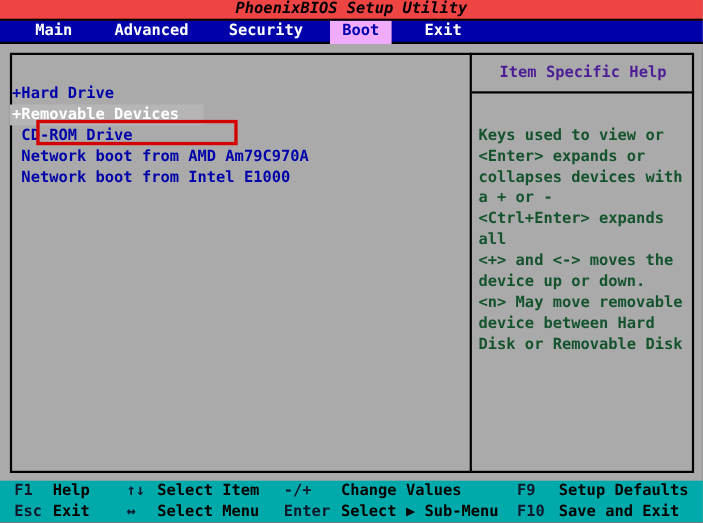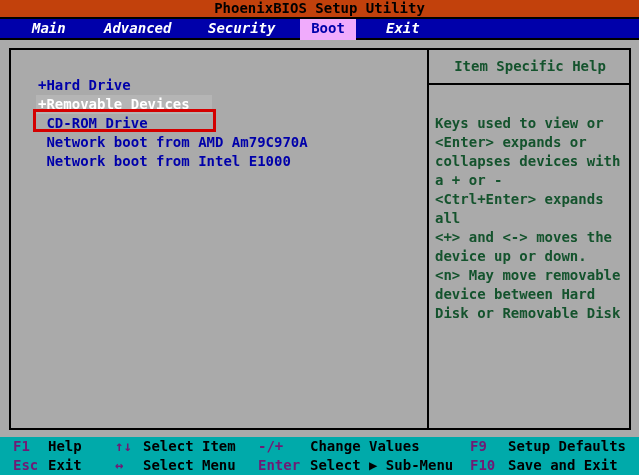--- a/index.html
+++ b/index.html
@@ -9,60 +9,60 @@
     background:#AAAAAA;
     font-family:"DejaVu Sans Mono","Liberation Mono",monospace;
     font-weight:bold;
     font-size:14px;
     color:#000;
     overflow:hidden;
   }
   
   .title-bar{
     position:absolute;left:0;top:0;width:639px;height:19px;
-    background:#c2410c;border-bottom:2px solid #000;box-sizing:border-box;
-    text-align:center;line-height:17px;color:#000;
+    background:#ef4444;border-bottom:2px solid #000;box-sizing:border-box;
+    text-align:center;line-height:17px;color:#000;font-style:italic;
   }
   
   .menu-bar{
     position:absolute;left:0;top:19px;width:639px;height:21px;
     background:#0000AA;border-bottom:2px solid #000;box-sizing:border-box;
   }
   .menu-item{
-    position:absolute;top:0;height:19px;line-height:19px;color:#FFFFFF;font-style:italic;
+    position:absolute;top:0;height:19px;line-height:19px;color:#FFFFFF;
   }
   .menu-item.m0{left:32px;}
   .menu-item.m1{left:104px;}
   .menu-item.m2{left:208px;}
   .menu-item.m4{left:386px;}
   .menu-tab{
     position:absolute;left:300px;top:0;width:56px;height:21px;
     background:#f0abfc;color:#0000AA;text-align:center;line-height:19px;
   }
   
   .main-box{
     position:absolute;left:9px;top:48px;width:622px;height:382px;
     border:2px solid #000;box-sizing:border-box;
   }
   .v-divider{
     position:absolute;left:427px;top:48px;width:2px;height:382px;background:#000;
   }
   .help-heading{
     position:absolute;left:429px;top:50px;width:202px;height:39px;
-    line-height:33px;text-align:center;color:#14532d;
+    line-height:33px;text-align:center;color:#4c1d95;
   }
   .help-heading-divider{
     position:absolute;left:429px;top:83px;width:202px;height:2px;background:#000;
   }
   
   .boot-list{
     position:absolute;left:11px;top:76px;width:410px;
   }
   .boot-item{
-    height:19px;line-height:19px;padding-left:27px;
+    height:19px;line-height:19px;
     white-space:pre;color:#0000AA;
   }
   .boot-item .hl{
     display:inline-block;height:19px;line-height:19px;
     background:#B5B5B5;color:#FFFFFF;
     margin-left:-2px;padding-left:2px;padding-right:22px;
   }
   
   .annotation-box{
     position:absolute;left:33px;top:109px;width:183px;height:23px;
@@ -73,21 +73,21 @@
     position:absolute;left:435px;top:114px;width:194px;color:#14532d;
   }
   .help-line{height:19px;line-height:19px;white-space:pre;}
   
   .legend{
     position:absolute;left:0;top:437px;width:639px;height:38px;
     background:#00AAAA;
   }
   .legend-row{position:relative;height:19px;}
   .legend-row span{position:absolute;top:0;height:19px;line-height:19px;white-space:pre;}
-  .lkey{color:#701a75;}
+  .lkey{color:#0f172a;}
   .llabel{color:#000000;}
   .c1{left:13px;}  .c2{left:48px;}
   .c3{left:115px;} .c4{left:143px;}
   .c5{left:258px;} .c6{left:310px;}
   .c7{left:470px;} .c8{left:508px;}
 </style>
 </head>
 <body>
 
 <div id="screen">

